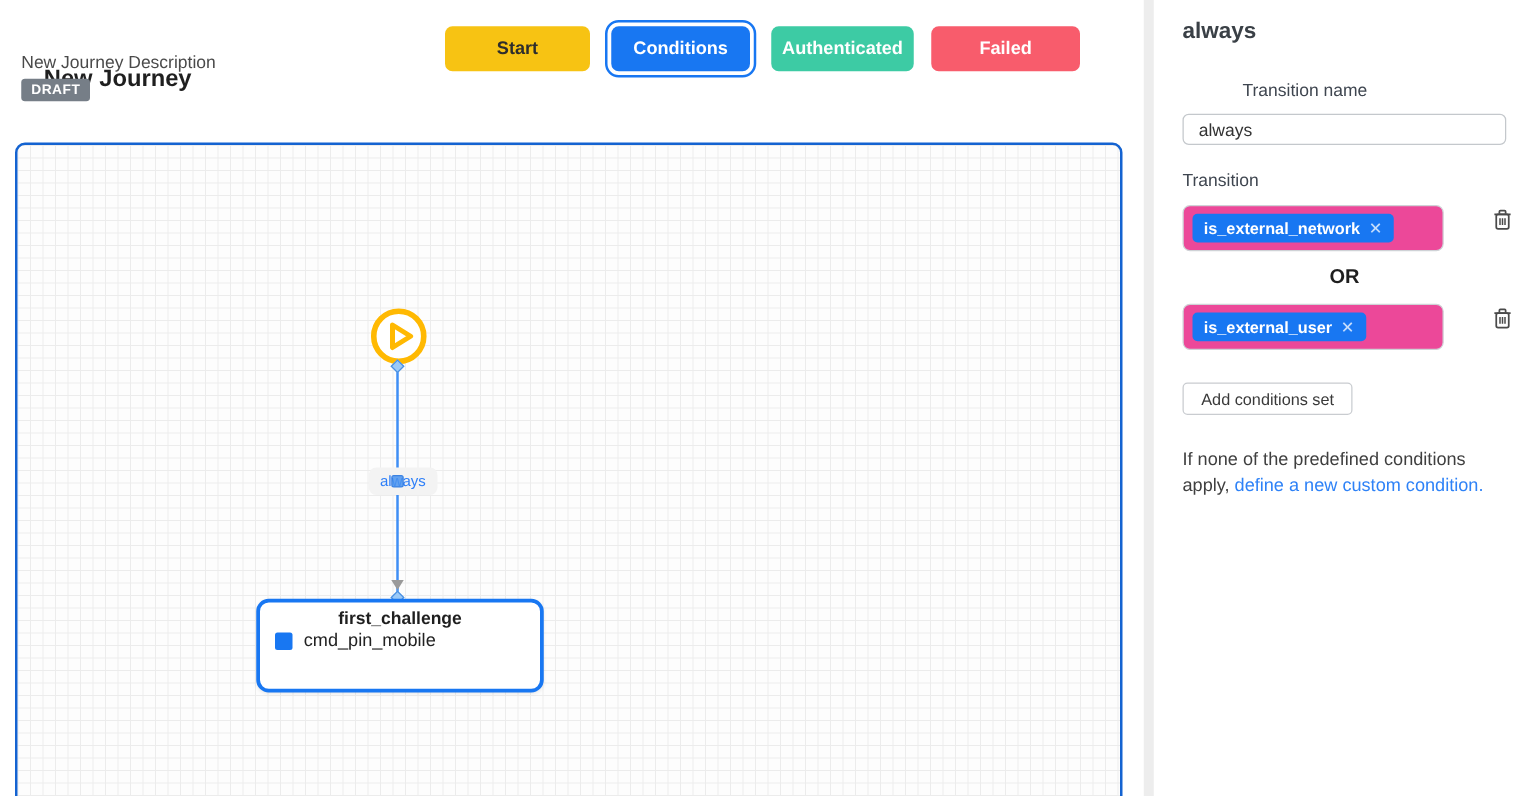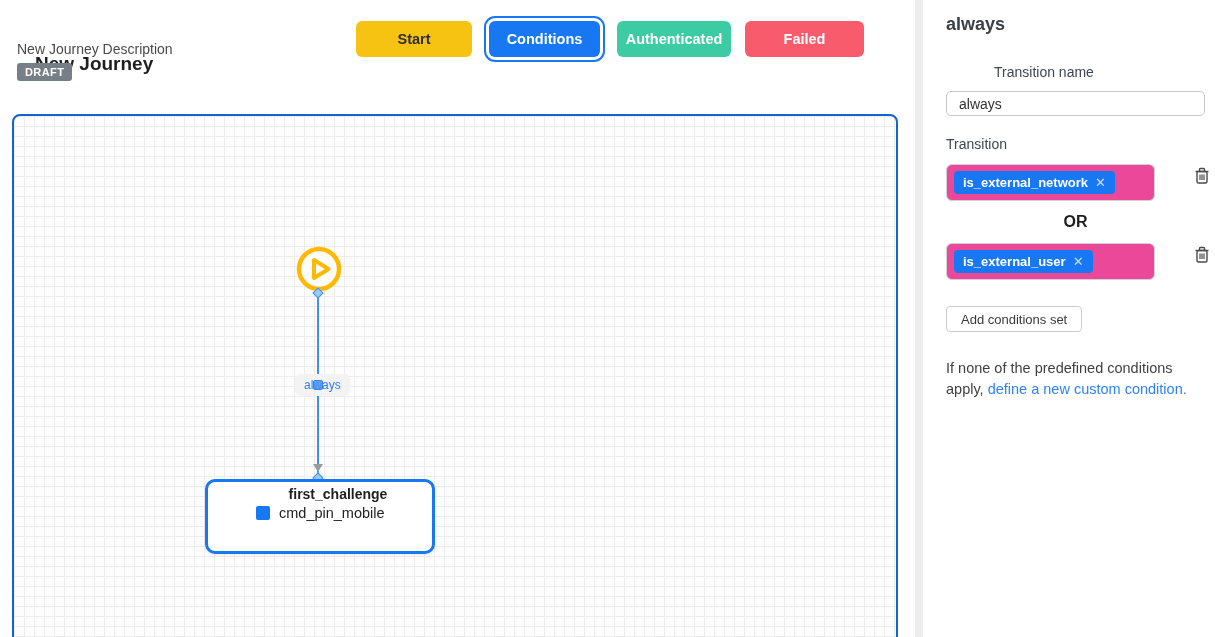--- a/index.html
+++ b/index.html
@@ -54,21 +54,21 @@
     position:absolute; left:281px; top:258px; min-width:48px; padding:4px 9px;
     background:#f3f3f3; border-radius:6px; color:#2c7ef8; font-size:12px; text-align:center; cursor:pointer;
   }
   .edge-marker {
     position:absolute; left:299px; top:264px; width:10px; height:10px;
     background:#4a94f0; border:1px solid #1b6fe0; border-radius:2px; opacity:.85;
   }
   .challenge-node {
     position:absolute; left:191px; top:363px; width:230px; height:75px;
     background:#fff; border:3px solid #1877f2; border-radius:10px; cursor:pointer;
-    box-shadow:0 1px 3px rgba(0,0,0,.08); padding-top:4px;padding-left:36px;
+    box-shadow:0 1px 3px rgba(0,0,0,.08); padding-top:4px;
   }
   .challenge-node .node-title { text-align:center; font-size:14px; font-weight:700; color:#1f1f1f; margin-bottom:3px; }
   .node-row { display:flex; align-items:center; gap:9px; margin:3px 0 3px 12px; }
   .cmd-square { width:14px; height:14px; background:#1877f2; border-radius:2px; flex:0 0 auto; }
   .node-row span.cmd-text { font-size:14.5px; color:#222; }
 
   
   .divider { position:absolute; left:915px; top:0; width:8px; height:637px; background:#ededed; }
 
   

